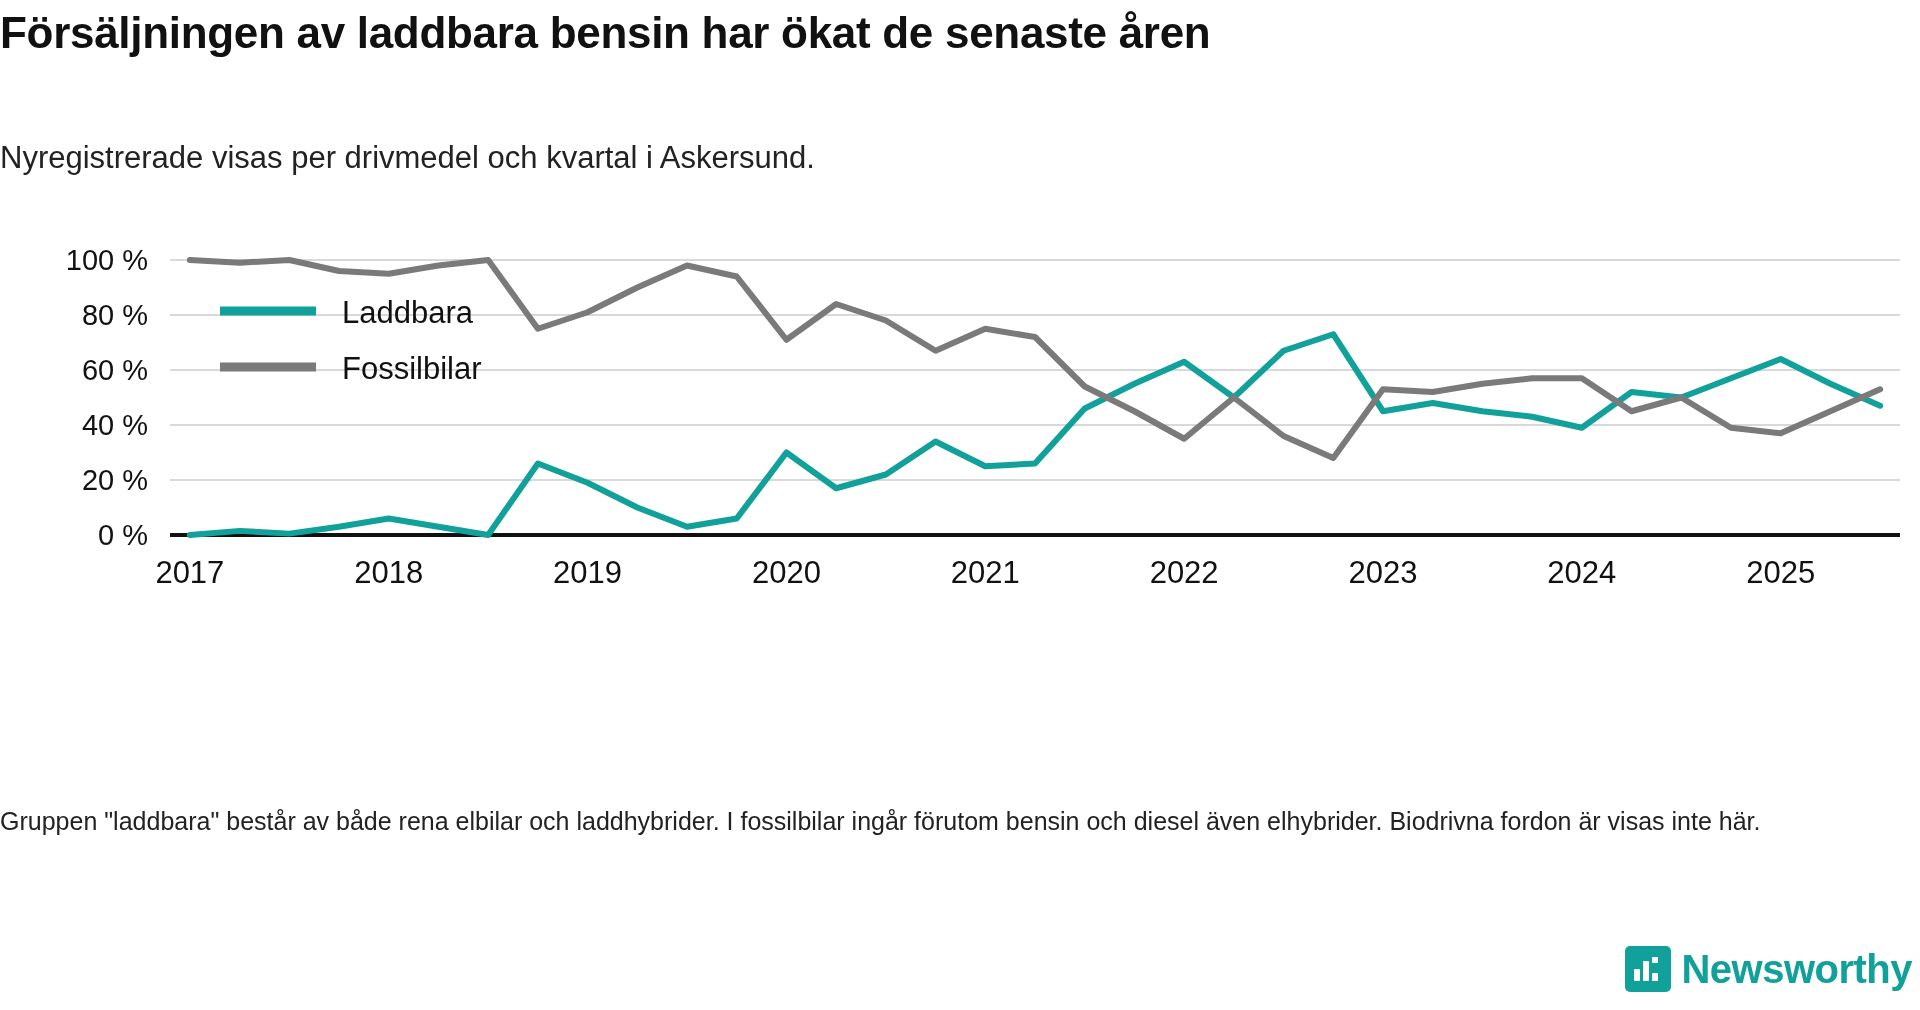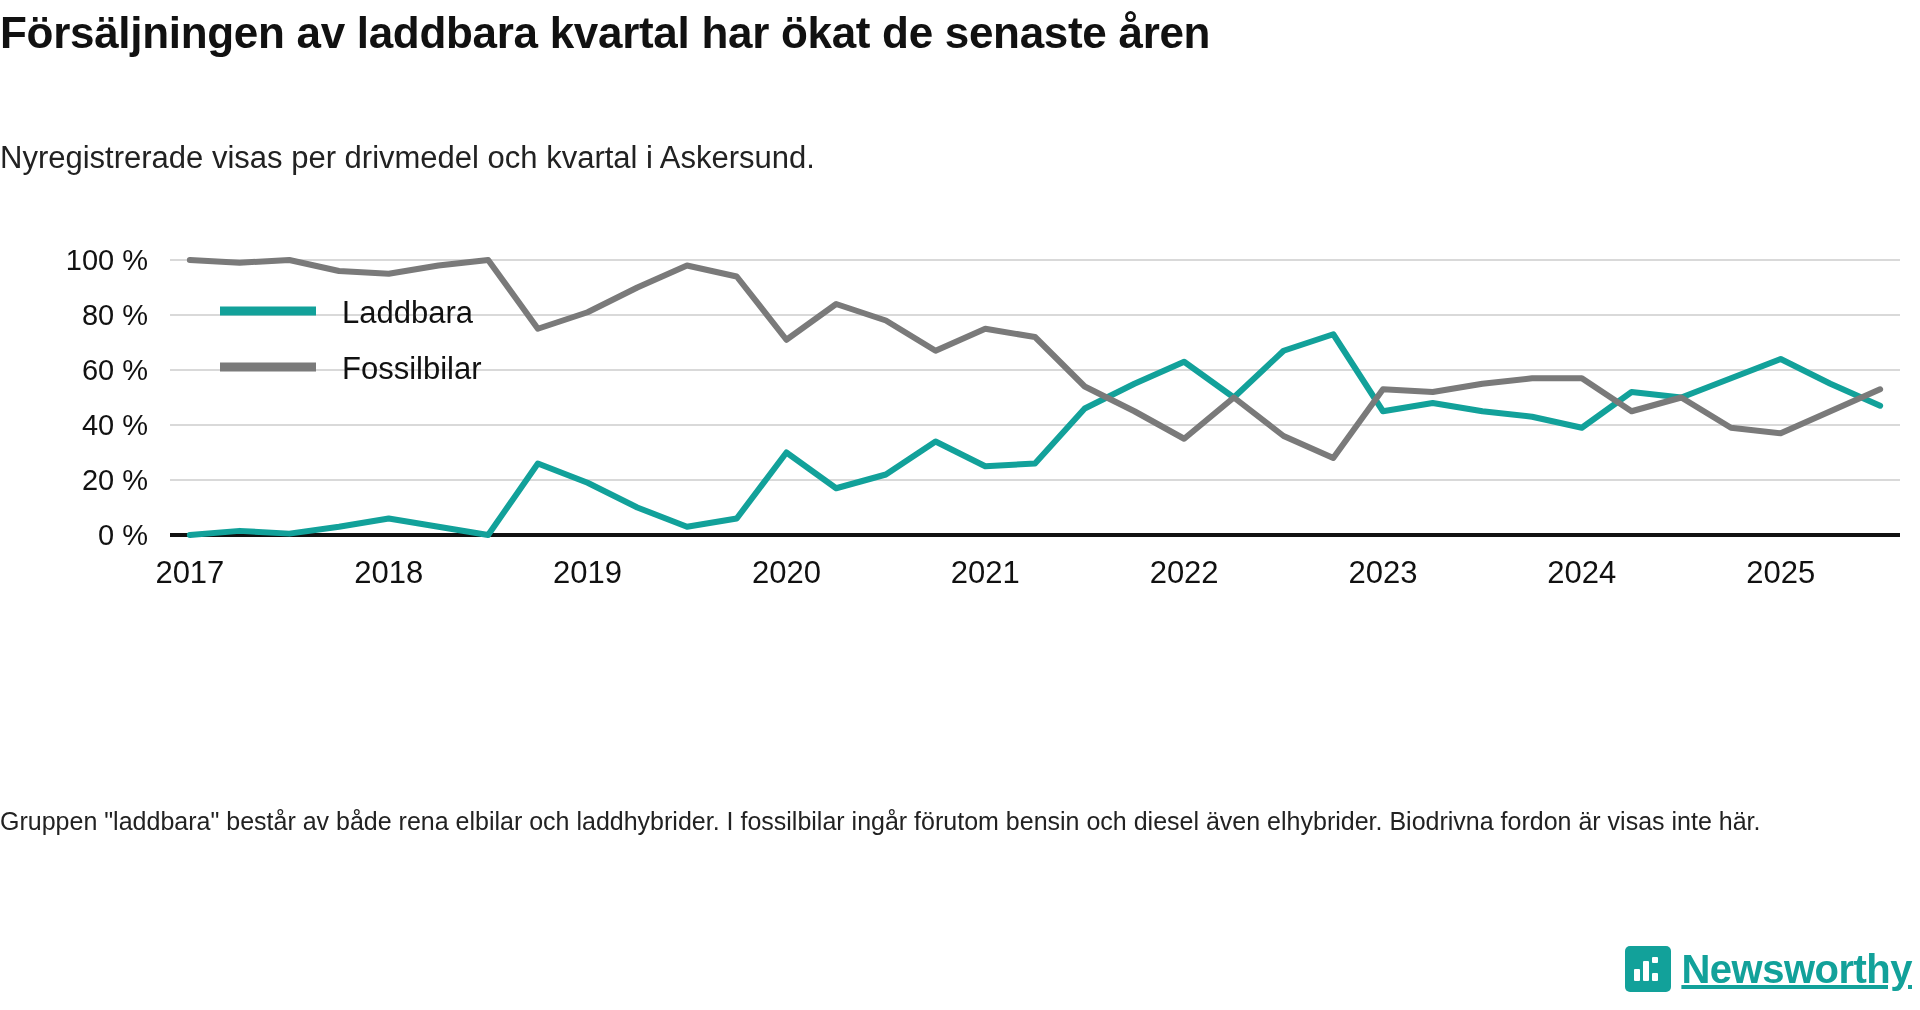--- a/index.html
+++ b/index.html
@@ -91,21 +91,20 @@
     width: 6px;
     height: 6px;
     background: #ffffff;
     border-radius: 1px;
   }
   .brand-name {
     font-size: 40px;
     font-weight: bold;
     color: #12a19a;
     letter-spacing: -0.5px;
-    text-decoration: underline;
   }
   .legend-label {
     font-size: 31px;
     fill: #111111;
     font-family: "Liberation Sans", sans-serif;
   }
   .axis-label {
     font-size: 29px;
     fill: #111111;
     font-family: "Liberation Sans", sans-serif;
@@ -115,21 +114,21 @@
     fill: #111111;
     font-family: "Liberation Sans", sans-serif;
     font-weight: normal;
   }
 </style>
 </head>
 <body>
 
 <div class="page">
 
-  <div class="title">Försäljningen av laddbara kvartal har ökat de senaste åren</div>
+  <div class="title">Försäljningen av laddbara bensin har ökat de senaste åren</div>
   <div class="subtitle">Nyregistrerade visas per drivmedel och kvartal i Askersund.</div>
 
   <div class="chart-area">
     <svg class="chart-svg" id="chart-svg" width="1920" height="420" viewBox="0 0 1920 420">
         <text x="148" y="330" text-anchor="end" class="axis-label">0 %</text>
         <line x1="170" y1="265" x2="1900" y2="265" stroke="#d9d9d9" stroke-width="2"></line>
         <text x="148" y="275" text-anchor="end" class="axis-label">20 %</text>
         <line x1="170" y1="210" x2="1900" y2="210" stroke="#d9d9d9" stroke-width="2"></line>
         <text x="148" y="220" text-anchor="end" class="axis-label">40 %</text>
         <line x1="170" y1="155" x2="1900" y2="155" stroke="#d9d9d9" stroke-width="2"></line>

